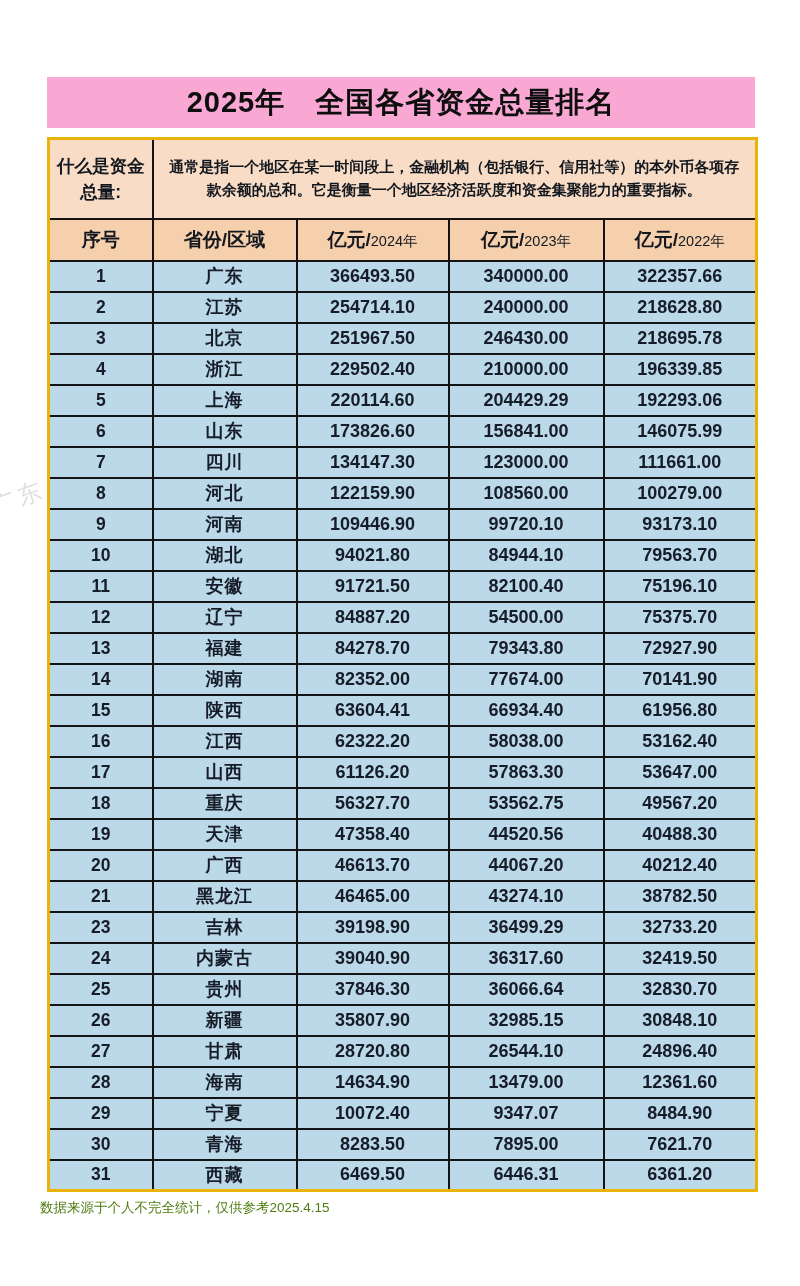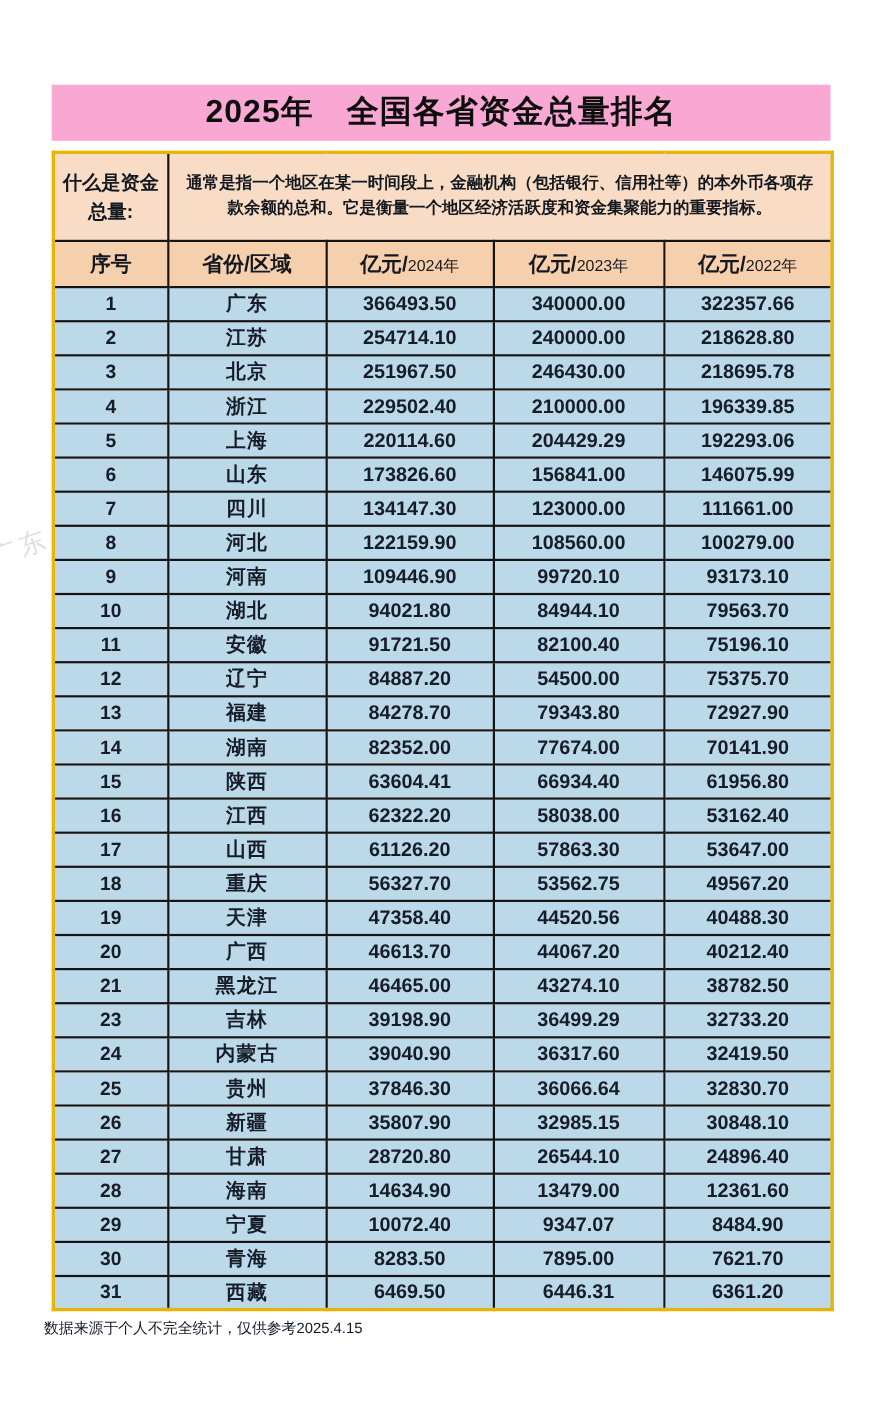--- a/index.html
+++ b/index.html
@@ -79,21 +79,21 @@
     font-size: 18px;
     font-weight: bold;
     color: #161d28;
   }
   tr.data-row td.rank-cell { font-size: 17.5px; }
   tr.data-row td.province-cell { letter-spacing: 1px; }
 
   .footer-note {
     margin: 7px 16px 0 40px;
     font-size: 13.5px;
-    color: #0f172a;
+    color: #4d7c0f;
     font-weight: 500;
   }
 
   .watermark {
     position: absolute;
     left: -10px;
     top: 405px;
     transform: rotate(-20deg);
     font-size: 24px;
     color: rgba(150,150,150,0.30);

